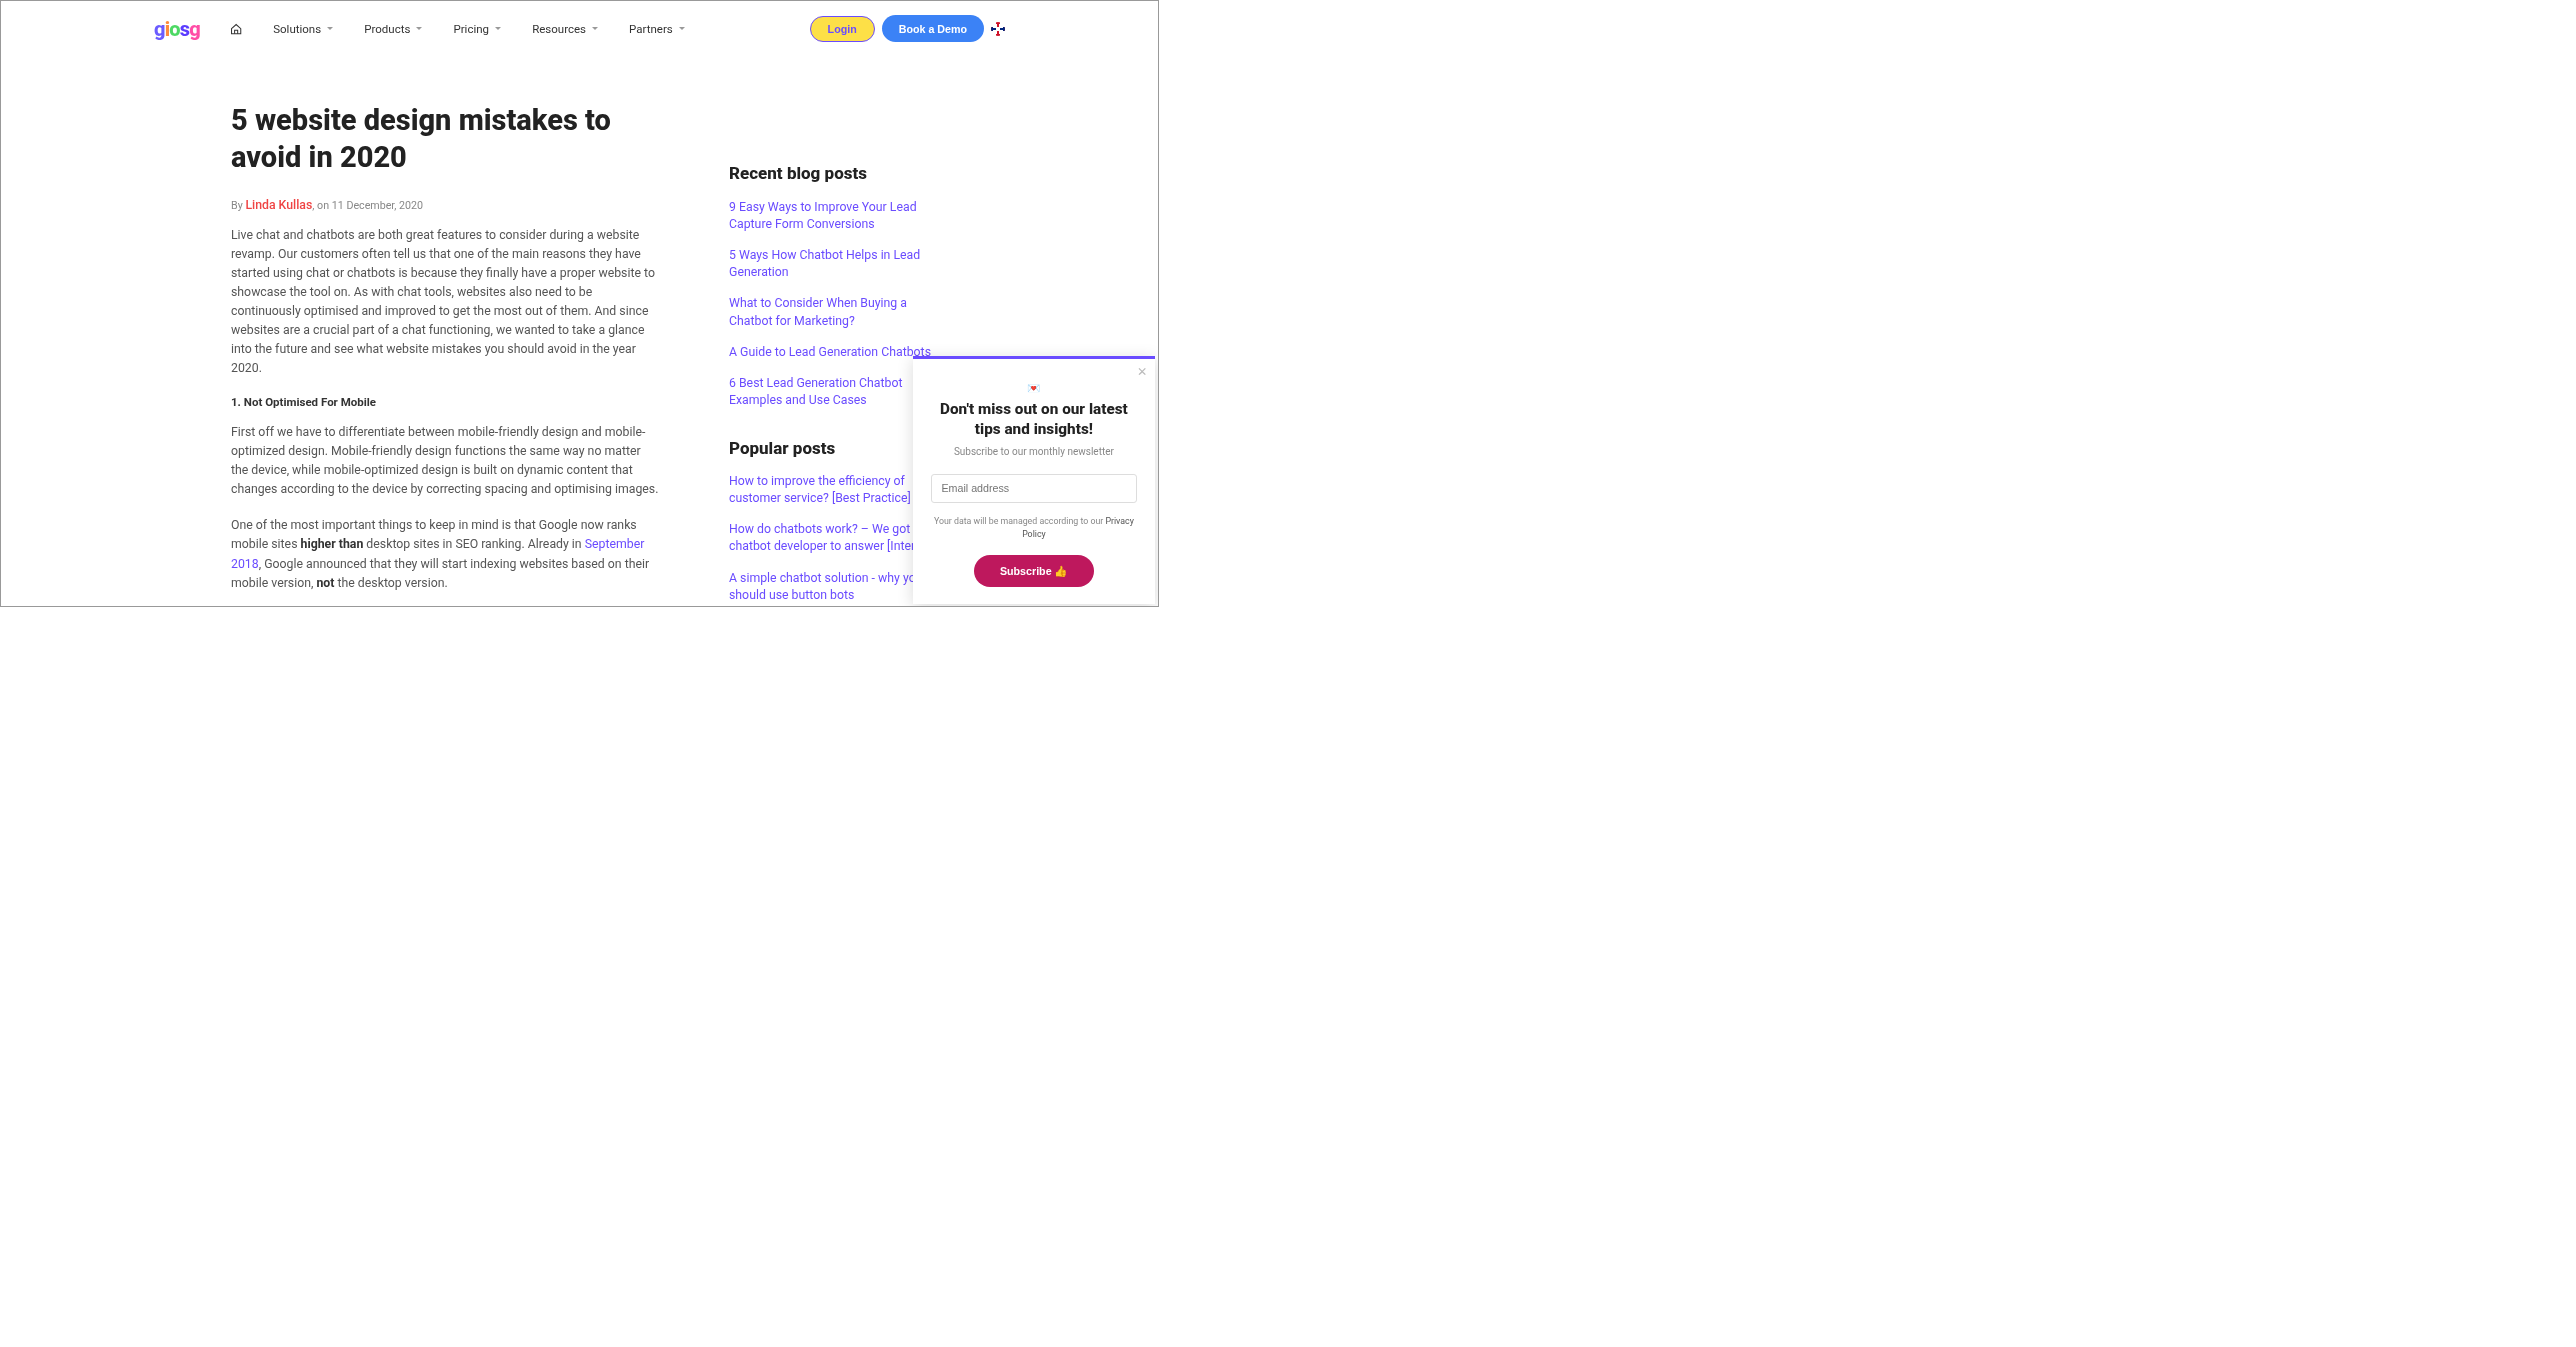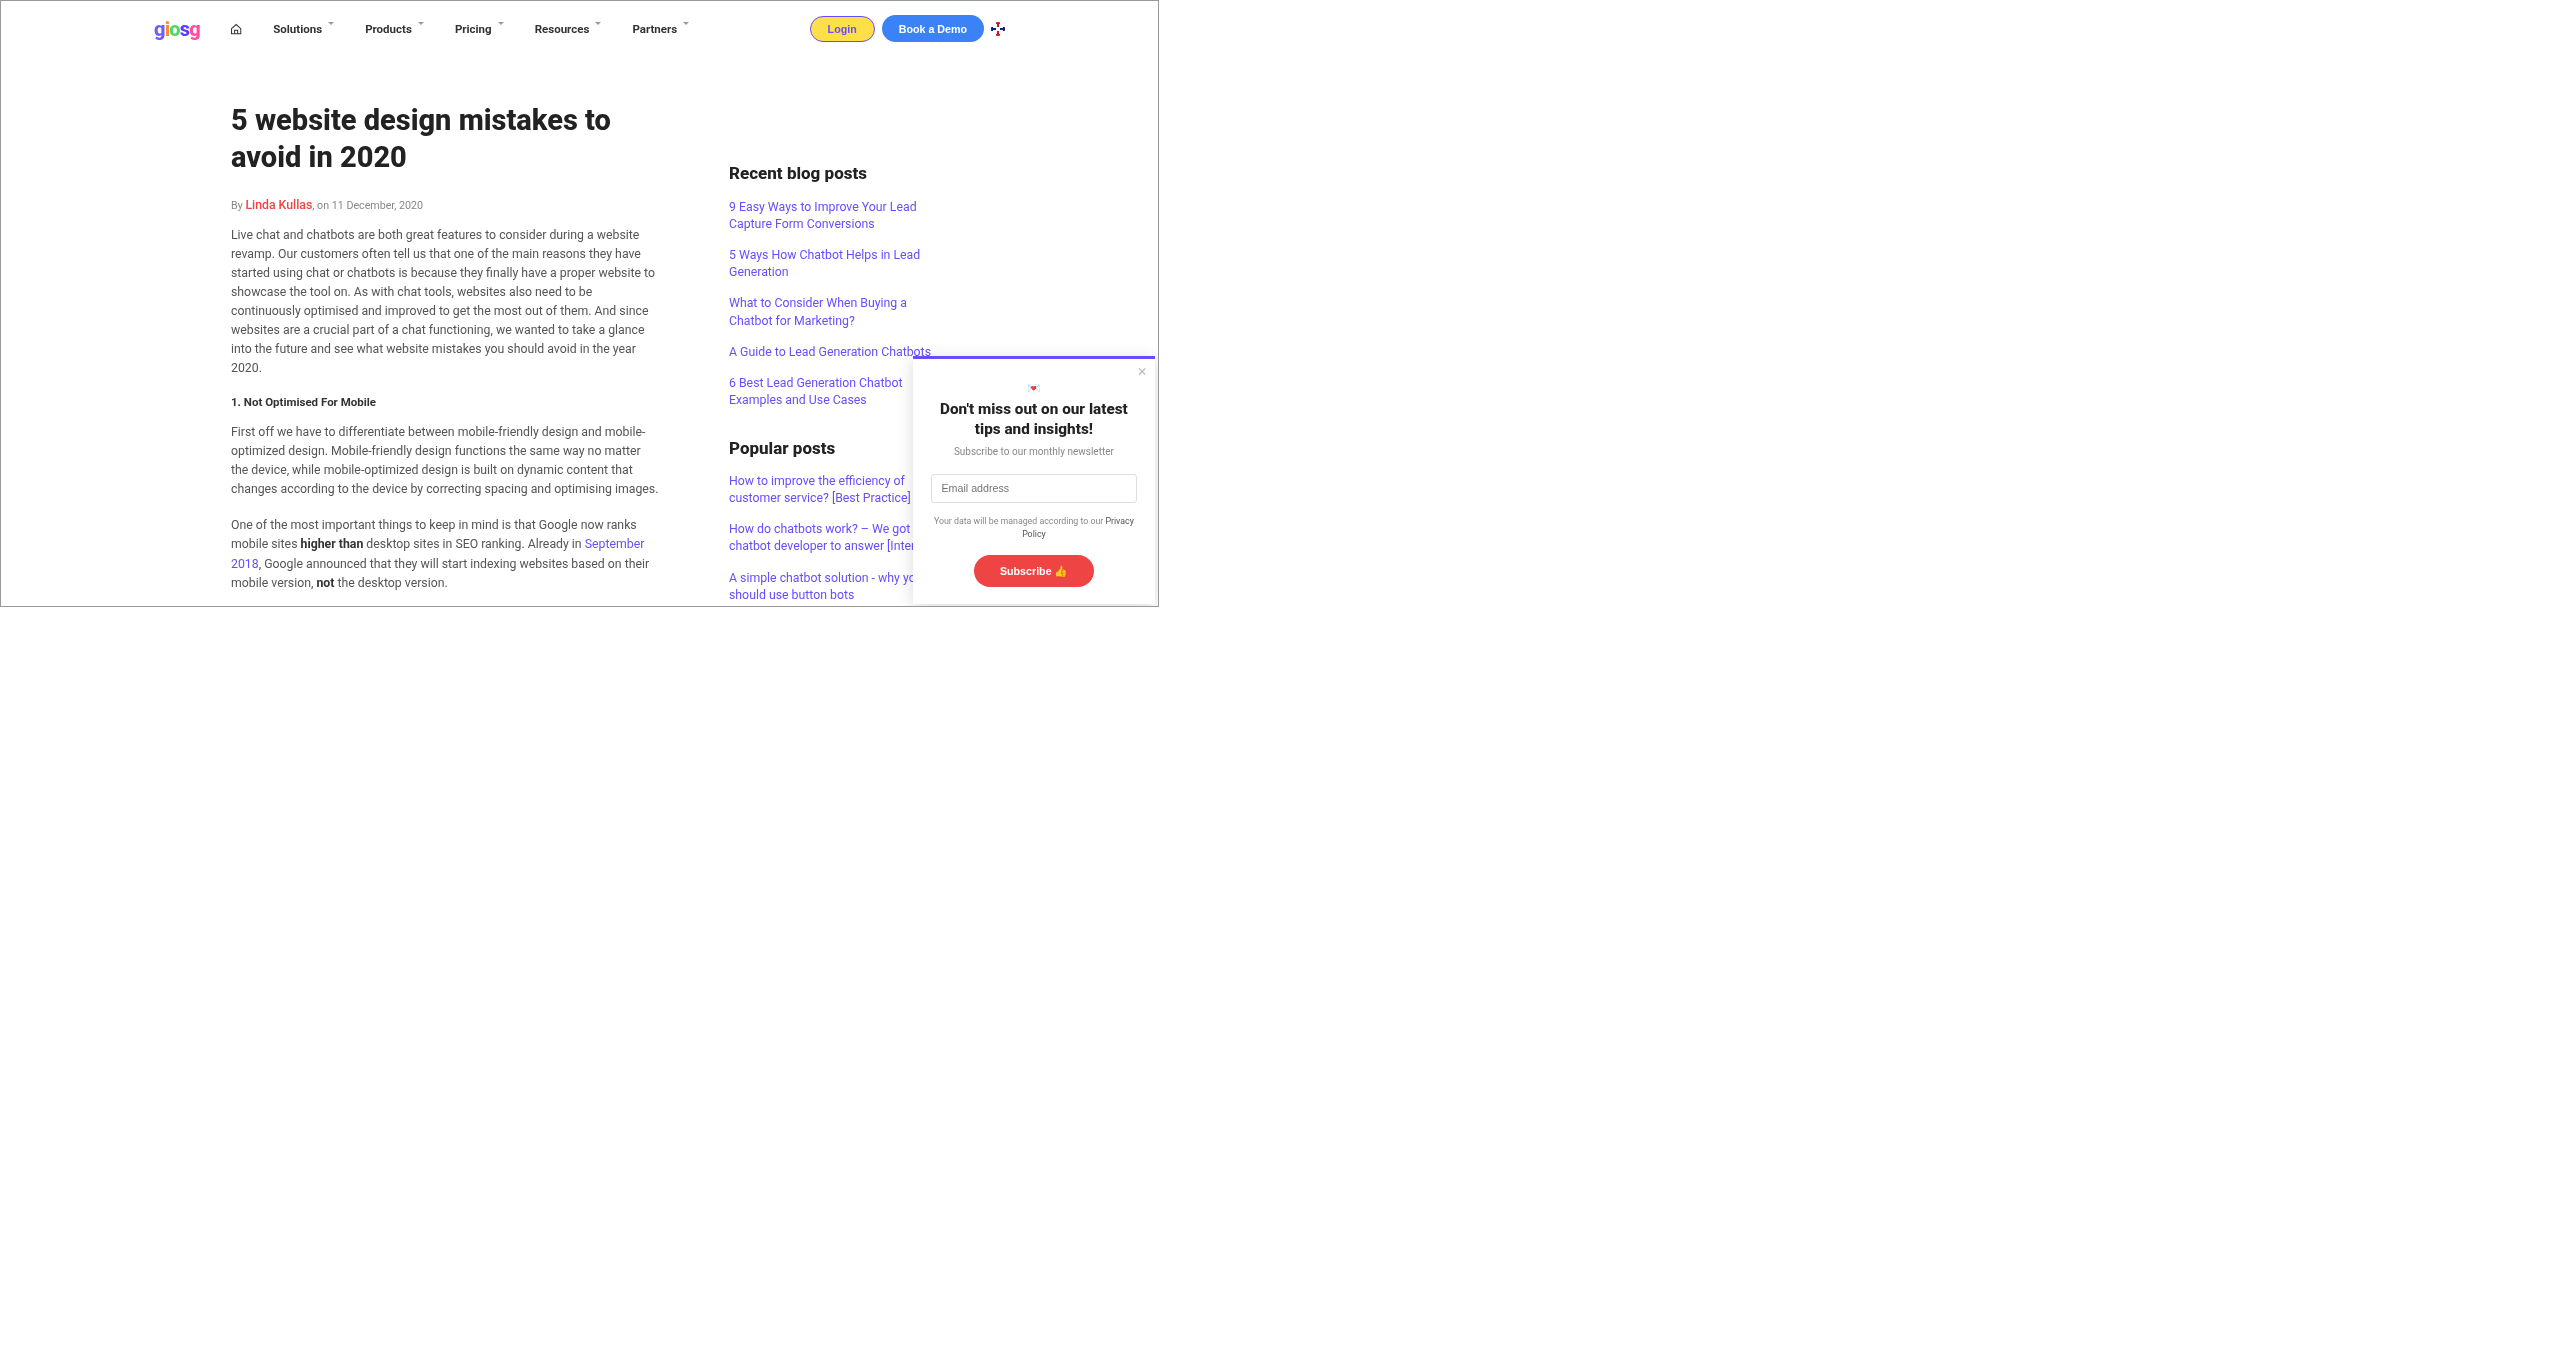--- a/index.html
+++ b/index.html
@@ -5,21 +5,21 @@
 * { box-sizing: border-box; margin: 0; padding: 0; }
 body { font-family: -apple-system, BlinkMacSystemFont, 'Segoe UI', Roboto, Arial, sans-serif; background: #fff; color: #333; width: 1159px; height: 607px; position: relative; overflow: hidden; border: 0.8px solid #999; }
 .header { display: flex; align-items: center; padding: 14px 153px 14px 153px; gap: 7px; }
 .logo { font-size: 20px; font-weight: 800; letter-spacing: -0.8px; }
 .logo .g1 { color: #6b5cff; }
 .logo .i1 { color: #ff8a3c; }
 .logo .o1 { color: #4dd964; position: relative; }
 .logo .s1 { color: #5b3cff; }
 .logo .g2 { color: #ff4da6; }
 .navitems { display: flex; align-items: center; gap: 31px; margin-left: 23px; }
-.navlink { color: #333; font-size: 11.5px; font-weight: 700; cursor: pointer; display: flex; align-items: flex-start; gap: 6.1px; }
+.navlink { color: #333; font-size: 11.5px; font-weight: 400; cursor: pointer; display: flex; align-items: center; gap: 6.1px; }
 .caret { width: 0; height: 0; border-left: 3.1px solid transparent; border-right: 3.1px solid transparent; border-top: 3.8px solid #999; }
 .home-ic { width: 12.3px; height: 12.3px; }
 .spacer { flex: 1; }
 .login-btn { border: 1.2px solid #6a4cff; color: #6a4cff; background: #fde047; padding: 6.1px 17px; border-radius: 766px; font-weight: 700; font-size: 10.7px; cursor: pointer; }
 .demo-btn { background: #3b82f6; color: #fff; border: none; padding: 7.7px 17px; border-radius: 766px; font-weight: 700; font-size: 10.7px; cursor: pointer; }
 .flag { width: 14px; height: 14px; border-radius: 50%; background: linear-gradient(#fff 33%, #e00 33% 66%, #fff 66%), radial-gradient(#00247d 40%, transparent 40%); background-blend-mode: normal; display: inline-block; position: relative; overflow: hidden; }
 .flag::before, .flag::after { content:""; position:absolute; inset:0; }
 .flag::before { background: conic-gradient(#cf142b 0 5%, #fff 5% 20%, #00247d 20% 30%, #fff 30% 45%, #cf142b 45% 55%, #fff 55% 70%, #00247d 70% 80%, #fff 80% 95%, #cf142b 95% 100%); }
 
 .content { display: flex; padding: 46px 161px 0 230px; gap: 69px; }
@@ -39,21 +39,21 @@
 .side-list a { color: #6a4cff; font-size: 12.3px; line-height: 1.4; text-decoration: none; cursor: pointer; display: block; }
 
 .popup { position: absolute; right: 3.1px; bottom: 2.3px; width: 242px; background: #fff; border-top: 3.1px solid #6a4cff; box-shadow: 0 3.1px 15.3px rgba(0,0,0,0.15); padding: 23px 18.4px 17px; }
 .popup .close { position: absolute; top: 6.1px; right: 7.7px; color: #bbb; font-size: 12.3px; cursor: pointer; background: none; border: none; }
 .popup .heart { text-align: center; font-size: 10.7px; margin-bottom: 4.6px; }
 .popup h3 { text-align: center; font-size: 15.3px; font-weight: 800; line-height: 1.3; margin-bottom: 6.1px; color: #222; }
 .popup .sub { text-align: center; color: #888; font-size: 10px; margin-bottom: 17px; }
 .popup input { width: 100%; padding: 7.7px 9.2px; border: 0.8px solid #ddd; border-radius: 3.1px; font-size: 10.7px; margin-bottom: 12.3px; }
 .popup .priv { text-align: center; font-size: 8.8px; color: #888; margin-bottom: 15.3px; line-height: 1.4; }
 .popup .priv a { color: #555; }
-.popup .sub-btn { display: block; margin: 0 auto; background: #ef4444; color: #fff; border: none; padding: 9.2px 26px; border-radius: 766px; font-weight: 700; font-size: 10.7px; cursor: pointer; }
+.popup .sub-btn { display: block; margin: 0 auto; background: #be185d; color: #fff; border: none; padding: 9.2px 26px; border-radius: 766px; font-weight: 700; font-size: 10.7px; cursor: pointer; }
 </style>
 </head>
 <body>
 
 <div class="header">
   <div class="logo"><span class="g1">g</span><span class="i1">i</span><span class="o1">o</span><span class="s1">s</span><span class="g2">g</span></div>
   <div class="navitems">
     <span class="navlink">
       <svg class="home-ic" viewBox="0 0 24 24" fill="none" stroke="#333" stroke-width="2">
           <path d="M3 11 L12 3 L21 11 V21 H3 Z"></path>

